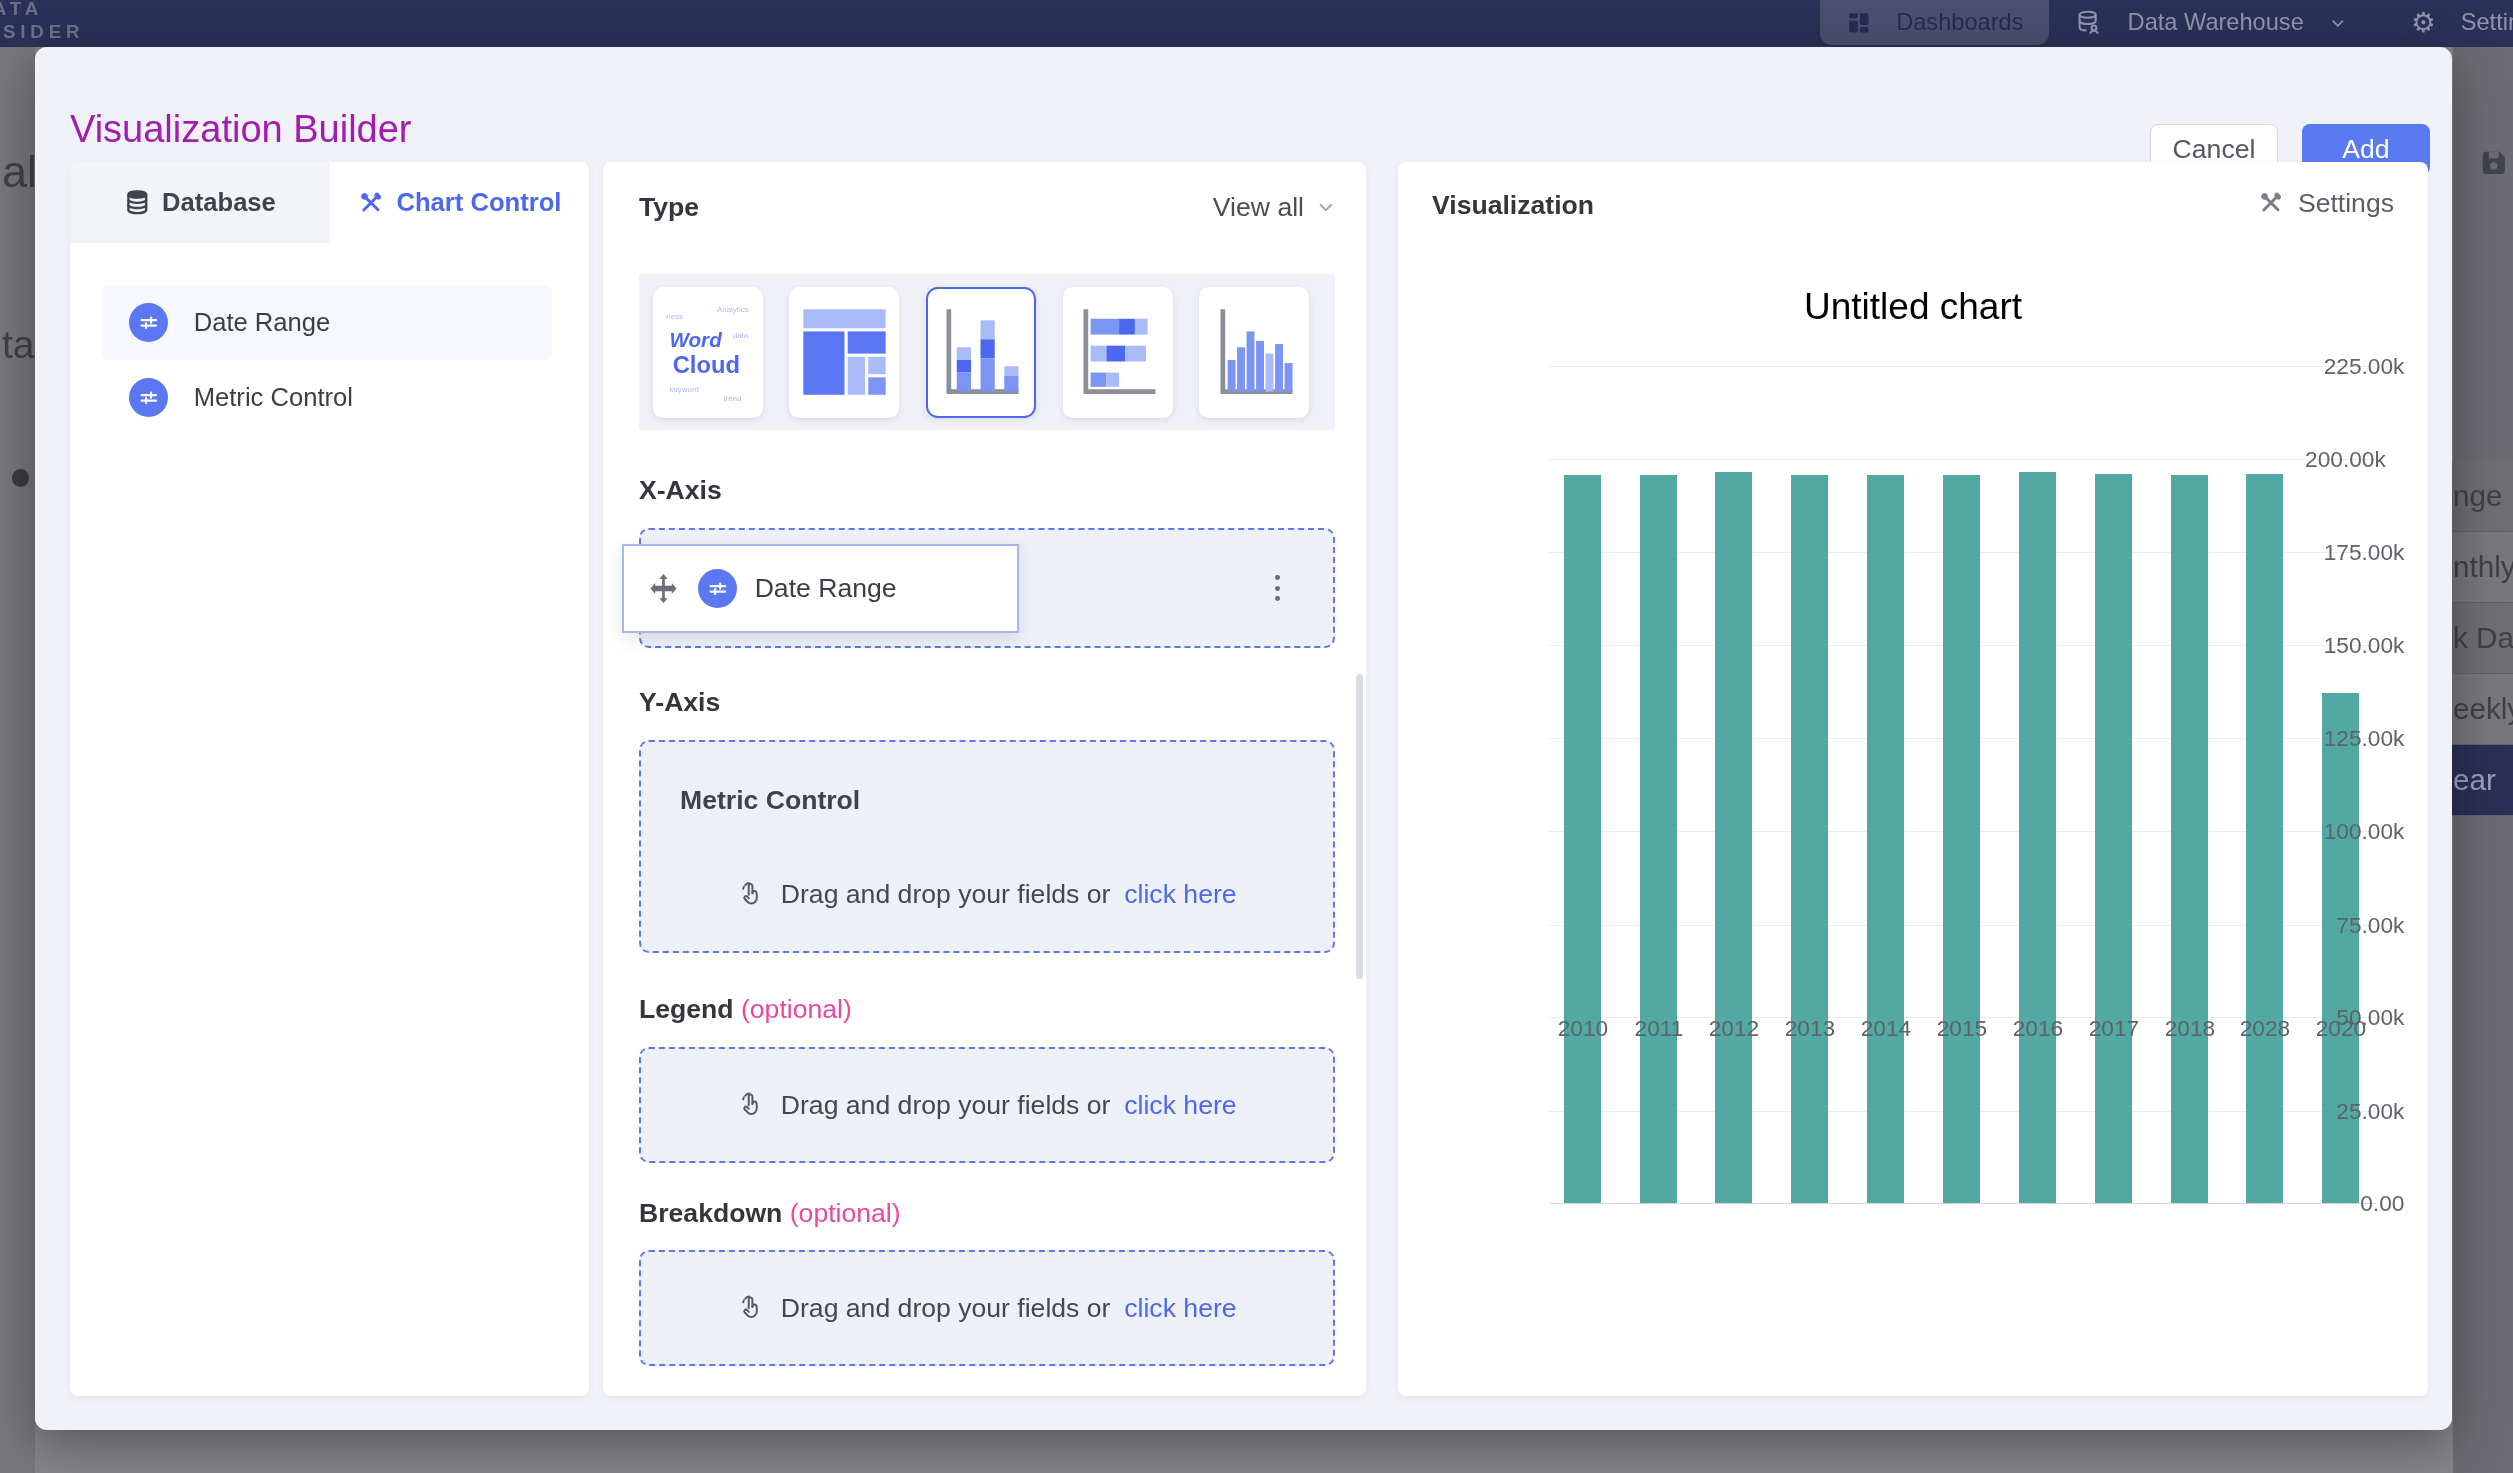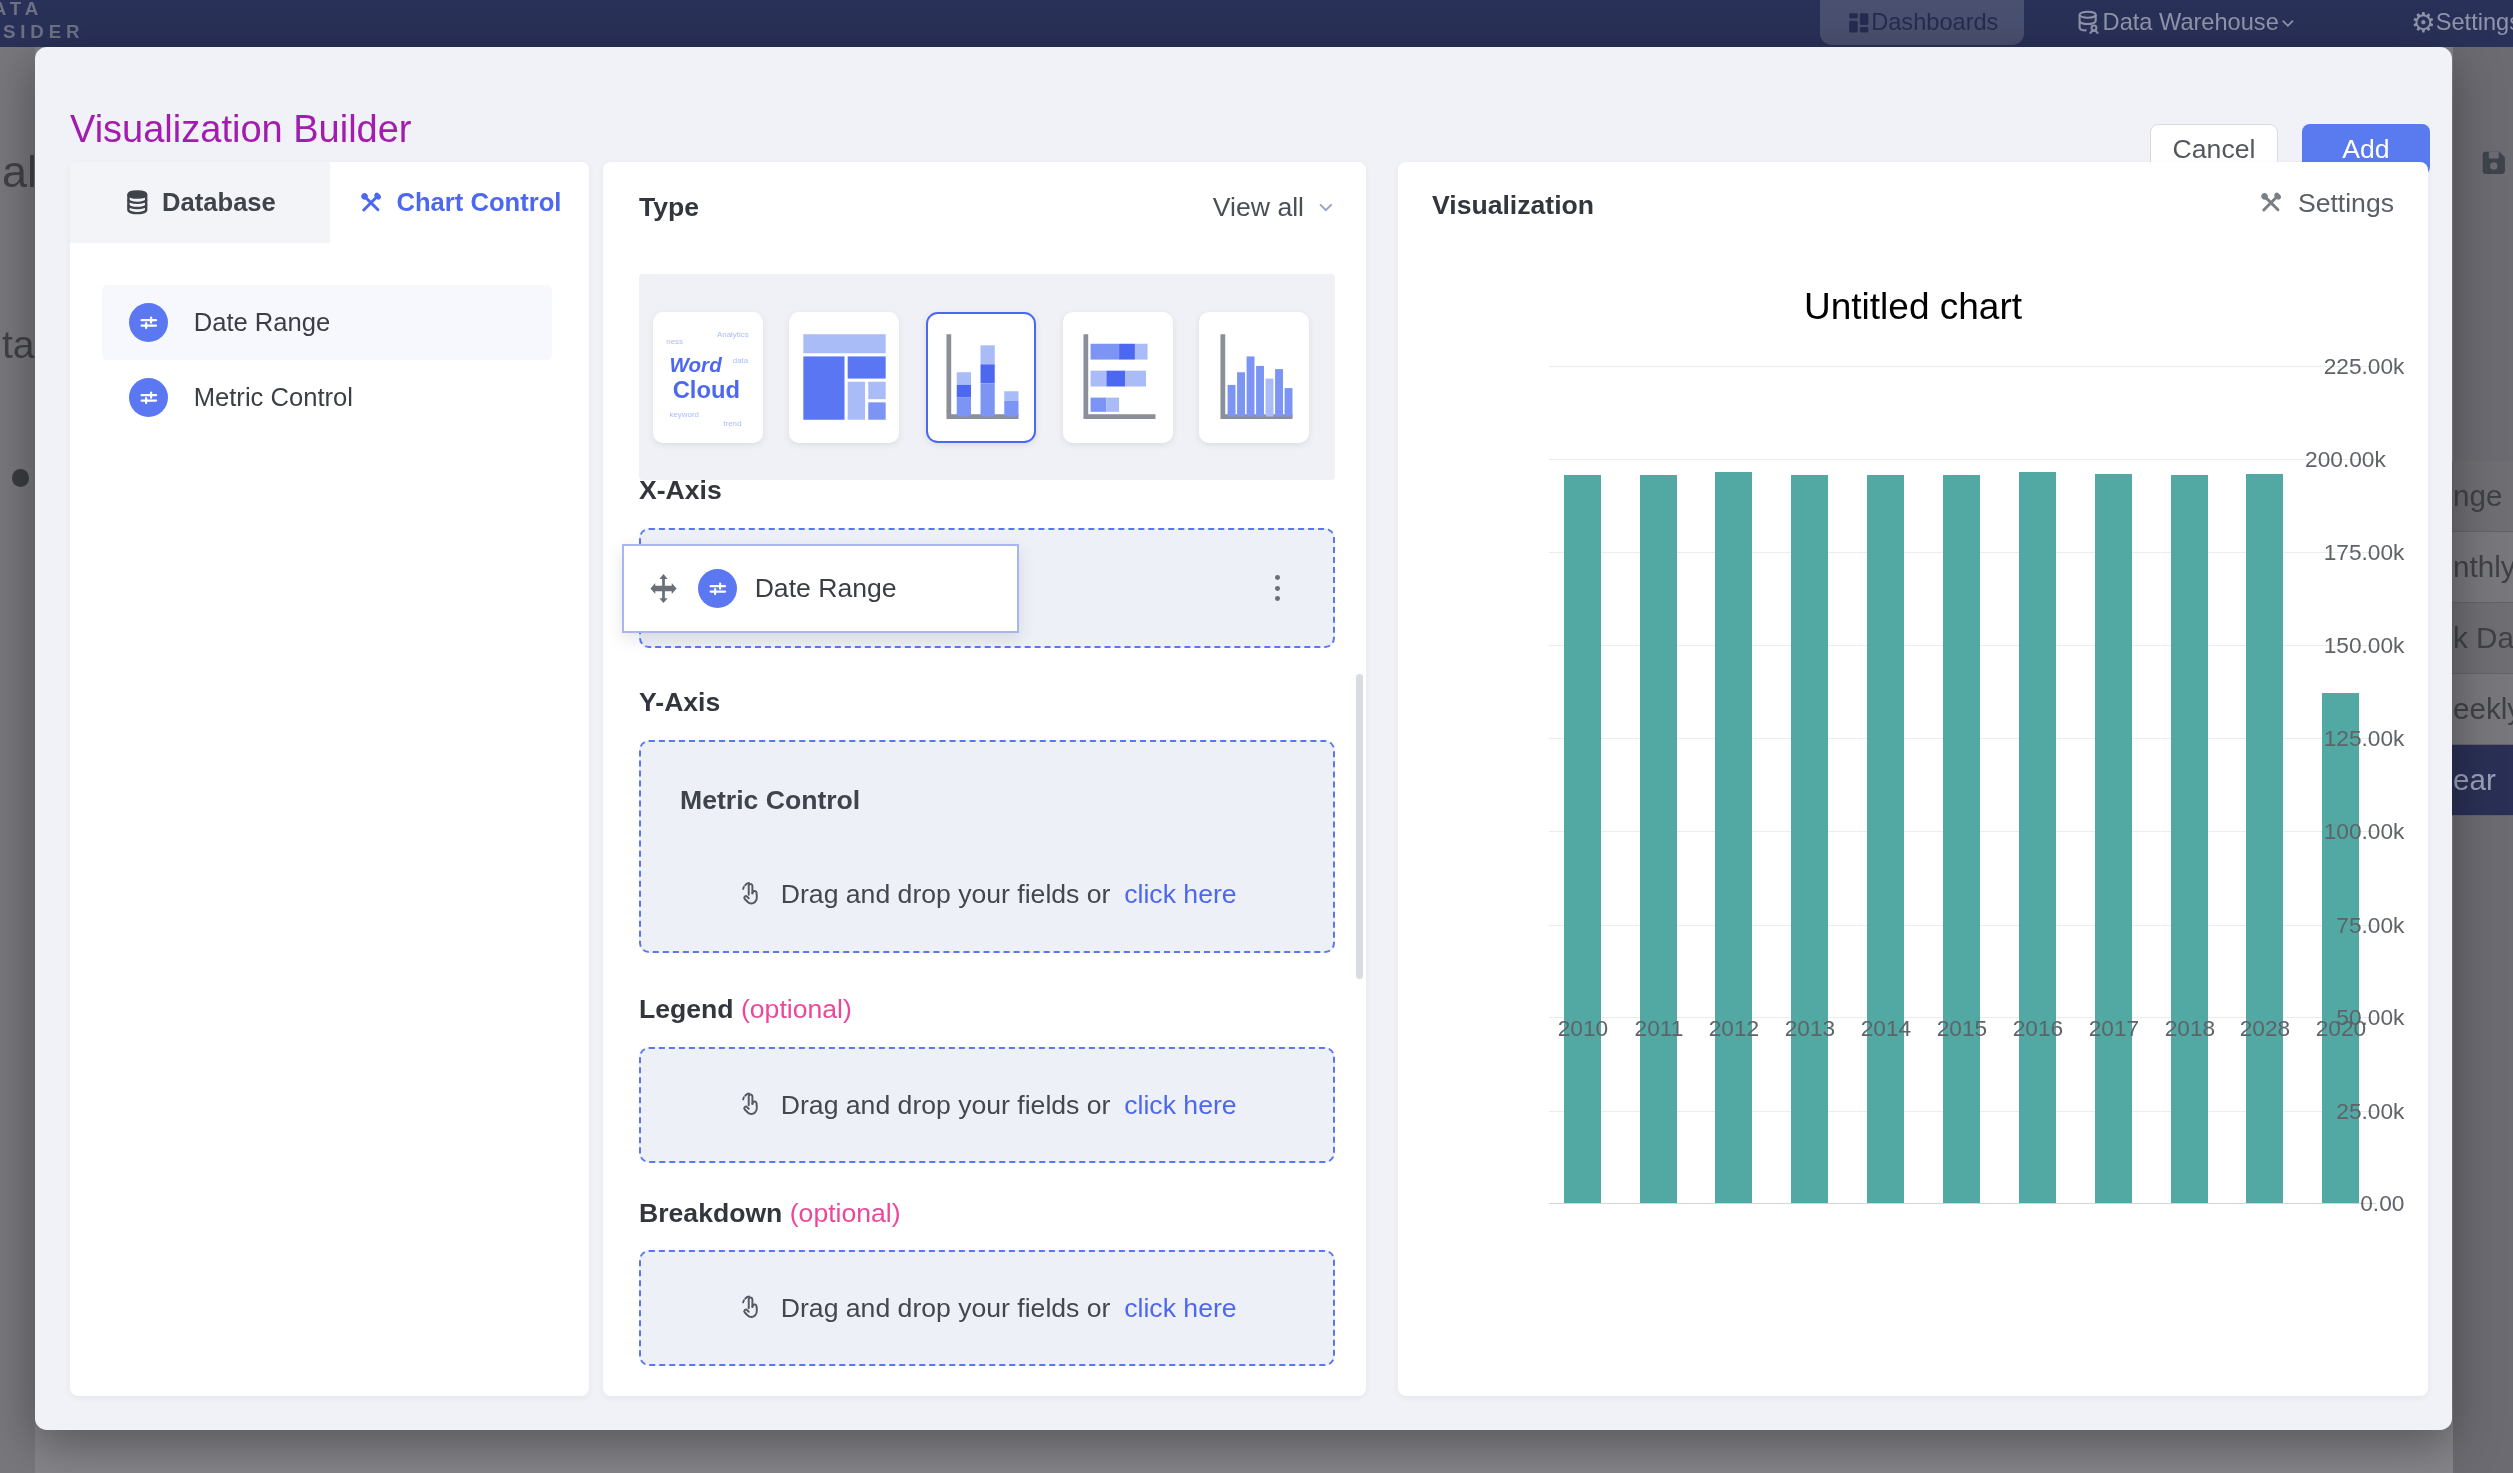--- a/index.html
+++ b/index.html
@@ -2,21 +2,21 @@
 <html><head>
 <meta charset="utf-8">
 <style>
   * { margin:0; padding:0; box-sizing:border-box; }
   html,body { width:2514px; height:1474px; overflow:hidden; font-family:"Liberation Sans", sans-serif; }
   body { background:#85858A; position:relative; }
 
   
   .navbar { position:absolute; left:0; top:0; width:2514px; height:47px; background:#2A3158; z-index:5; }
   .logo { position:absolute; left:-25.6px; top:-2px; color:#6C7186; font-weight:700; letter-spacing:4.9px; font-size:18.7px; line-height:22.7px; }
-  .nav-item { position:absolute; top:0; height:45px; display:flex; align-items:center; gap:0; color:#9095AB; font-size:23.6px; }
+  .nav-item { position:absolute; top:0; height:45px; display:flex; align-items:center; gap:25px; color:#9095AB; font-size:23.6px; }
   .nav-item.active { background:#4A5070; border-radius:0 0 11.8px 11.8px; color:#262C50; padding:0 25.6px; font-weight:500; }
   .nav-dashboards { left:1820px; }
   .nav-warehouse { left:2075px; }
   .nav-settings { left:2411px; }
   .gear-glyph { font-size:27.6px; line-height:1; }
 
   
   .dim-left { position:absolute; left:0; top:47px; width:35px; height:1426px; background:#77777C; }
   .dim-frag { position:absolute; color:#3F4145; }
   .frag-al { left:2px; top:99px; font-size:45px; }
@@ -49,21 +49,21 @@
   .tab-active { background:#FFFFFF; color:#4D68F0; }
   .field-row { position:absolute; left:31.5px; width:450px; height:75px; display:flex; align-items:center; gap:25.6px;
                padding-left:27.6px; font-size:25.6px; color:#3B3E46; border-radius:5.9px; cursor:pointer; }
   .field-row.hl { background:#F7F8FD; }
   .circle-ic { width:39px; height:39px; border-radius:50%; background:#5B78F2; flex:0 0 39px; display:flex; align-items:center; justify-content:center; }
 
   
   .sec-head { position:absolute; font-size:26.6px; font-weight:700; color:#33363D; }
   .sec-head .opt { font-weight:400; color:#ec4899; }
   .viewall { position:absolute; right:30.5px; top:29.6px; display:flex; align-items:center; gap:11.8px; font-size:26.6px; color:#4A4E57; cursor:pointer; }
-  .type-strip { position:absolute; left:36px; top:112px; width:696px; height:206px; background:#F0F1F6; border-radius:3.9px;
+  .type-strip { position:absolute; left:36px; top:112px; width:696px; height:156px; background:#F0F1F6; border-radius:3.9px;
                 display:flex; align-items:center; gap:26.6px; padding:0 13.8px; overflow:hidden; }
   .type-card { width:110px; height:131px; background:#FFFFFF; border-radius:9.9px; box-shadow:0 2px 5.9px rgba(40,50,80,.10);
                flex:0 0 110px; display:flex; align-items:center; justify-content:center; cursor:pointer; }
   .type-card.sel { border:2px solid #4D68F0; border-radius:11.8px; }
   .dropzone { position:absolute; left:36px; width:696px; background:#EEF0F7; border:2px dashed #5B76F2; border-radius:9.9px; }
   .dz-line { position:absolute; left:0; right:0; display:flex; align-items:center; justify-content:center; gap:13.8px;
              font-size:26.6px; color:#44474E; }
   .dz-link { color:#4D68F0; cursor:pointer; }
   .ghost { position:absolute; left:63px; top:50%; transform:translateY(-50%); font-size:26.6px; font-weight:700; color:#DFE1E8; }
   .chip { position:absolute; left:18.7px; top:382px; width:397px; height:89px; background:#FFFFFF; border:2px solid #A9B4F2;

